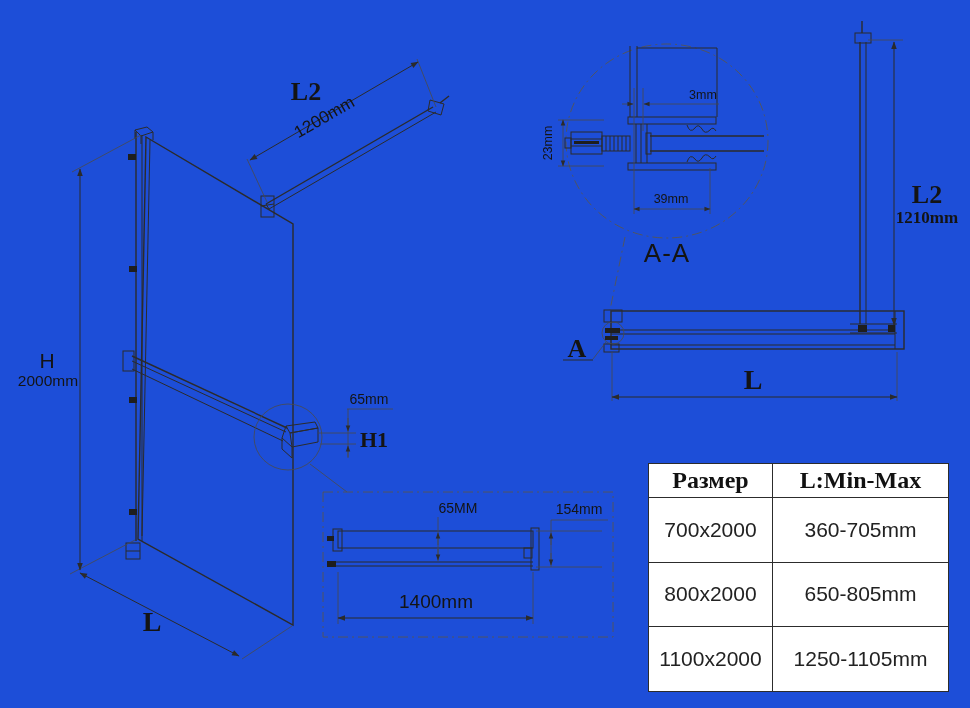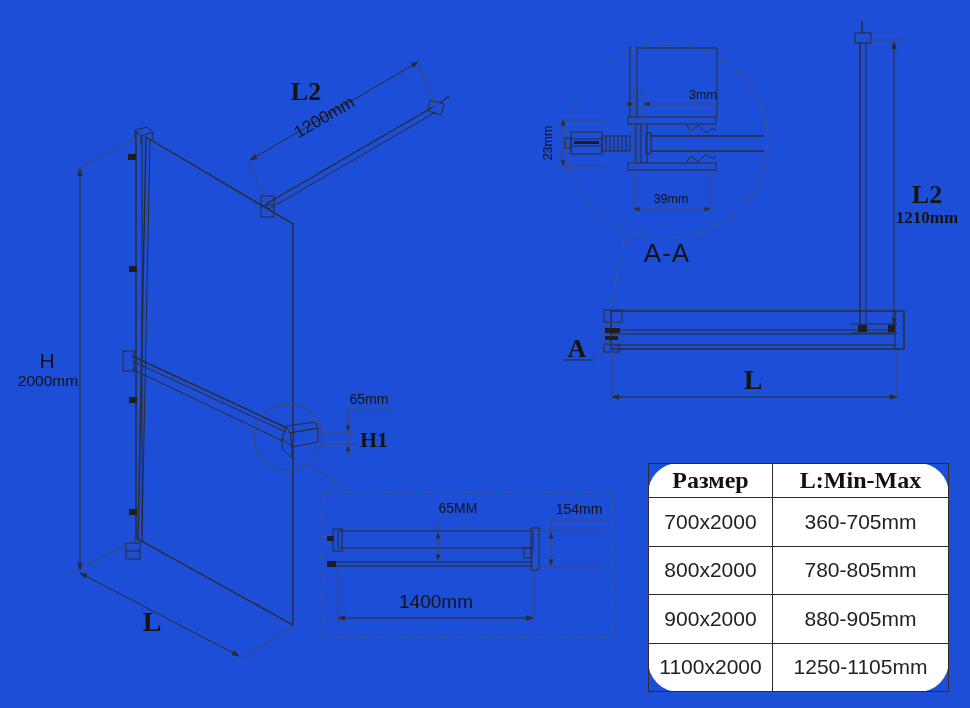--- a/index.html
+++ b/index.html
@@ -11,21 +11,21 @@
   .thin{stroke:#4a4a4a;fill:none;stroke-width:0.8;}
   .blk{fill:#1e1e1e;stroke:none;}
   .dash{stroke:#555;fill:none;stroke-width:0.9;stroke-dasharray:10 4 2 4;}
   text{fill:#141414;}
   .dim{font:14px "Liberation Sans",sans-serif;}
   .dimsm{font:12.5px "Liberation Sans",sans-serif;}
   .dimlg{font:19px "Liberation Sans",sans-serif;}
   .serifb{font-family:"Liberation Serif",serif;font-weight:bold;}
   .sans{font-family:"Liberation Sans",sans-serif;}
   #size-table{position:absolute;left:648px;top:463px;width:300px;height:229px;
-      border-collapse:collapse;table-layout:fixed;background:#fff;border-radius:31px;}
+      border-collapse:collapse;table-layout:fixed;background:#fff;}
   #size-table th,#size-table td{border:1.6px solid #2c2c2c;text-align:center;
       vertical-align:middle;padding:0;overflow:hidden;white-space:nowrap;}
   #size-table th{font:bold 24px "Liberation Serif",serif;height:33px;color:#111;}
   #size-table td{font:21px "Liberation Sans",sans-serif;height:31px;color:#222;}
   #size-table col.c1{width:124px;} #size-table col.c2{width:176px;}
 </style>
 </head>
 <body>
 
 <div id="canvas">
@@ -260,25 +260,21 @@
       <th>L:Min-Max</th>
     </tr>
   </thead>
   <tbody>
         <tr>
           <td>700x2000</td>
           <td>360-705mm</td>
         </tr>
         <tr>
           <td>800x2000</td>
-          <td>780-805mm</td>
-        </tr>
-        <tr>
-          <td>900x2000</td>
-          <td>880-905mm</td>
+          <td>650-805mm</td>
         </tr>
         <tr>
           <td>1100x2000</td>
           <td>1250-1105mm</td>
         </tr>
       </tbody>
 </table>
 </div>
 
 </body></html>

